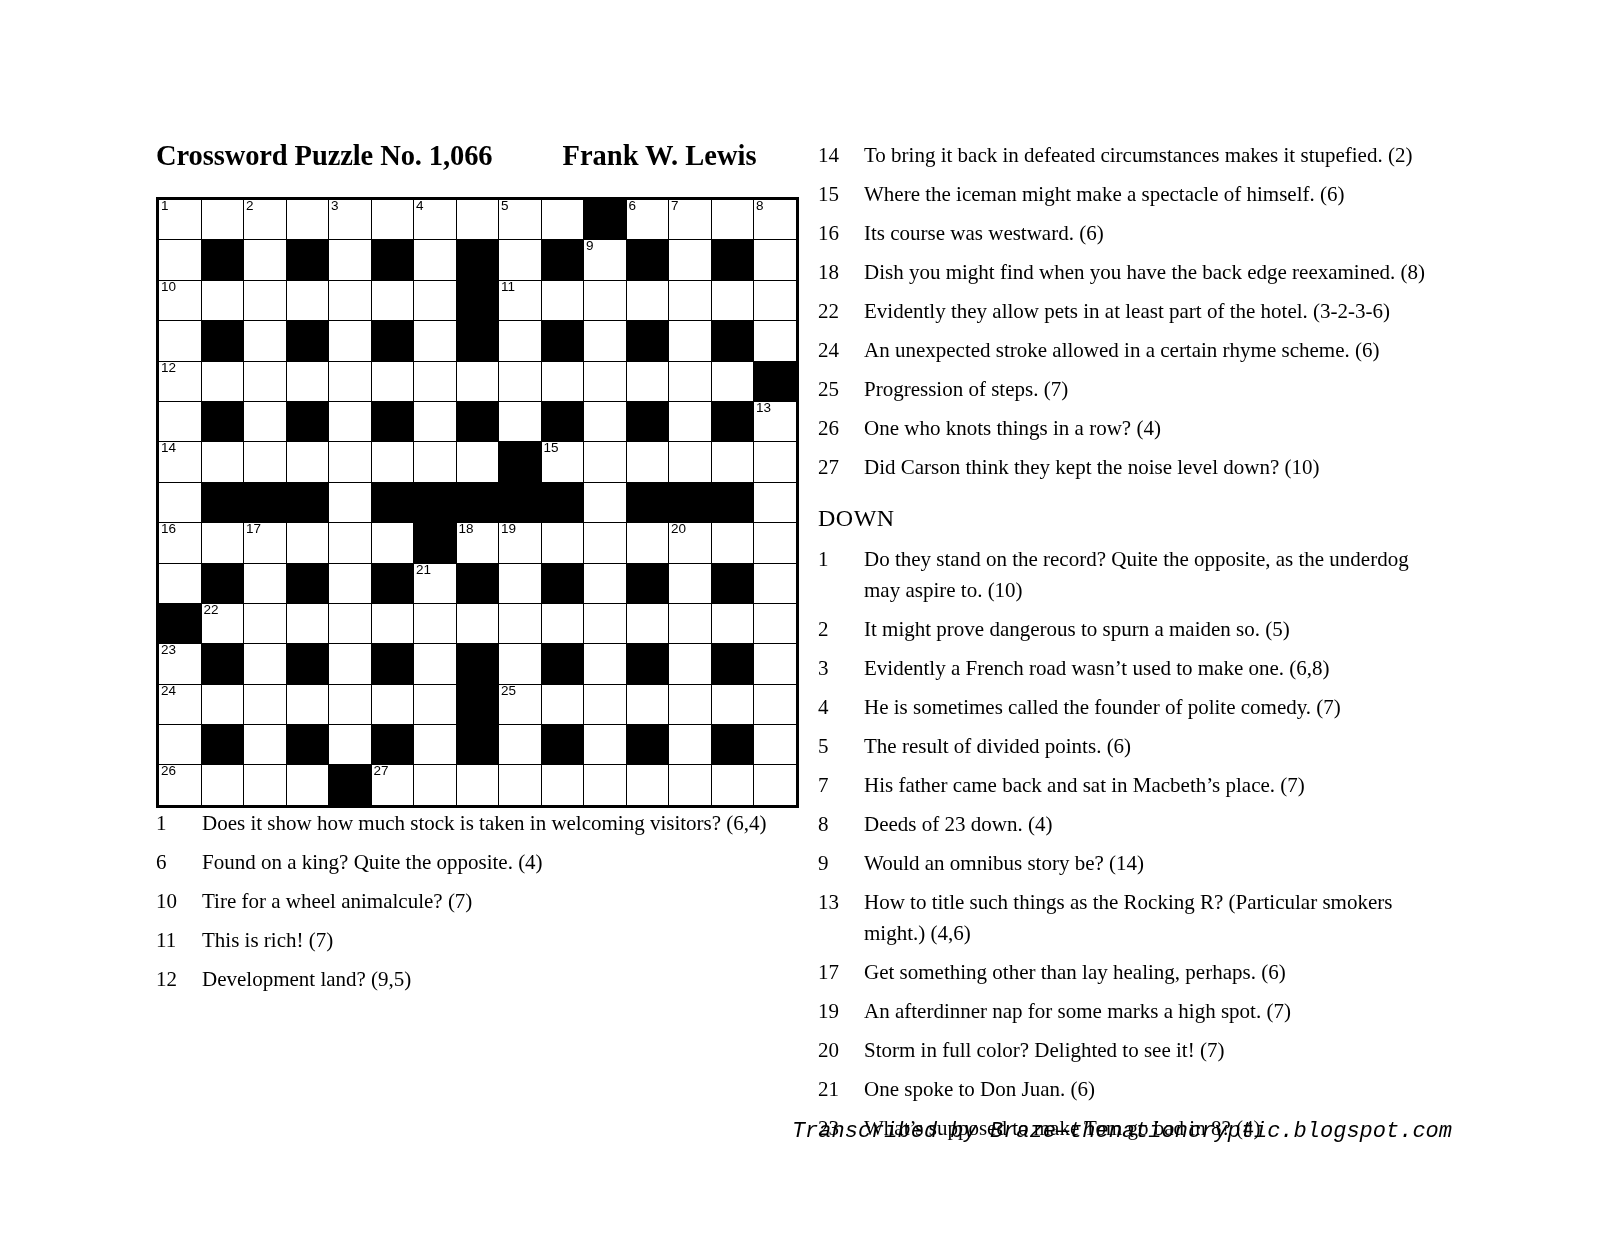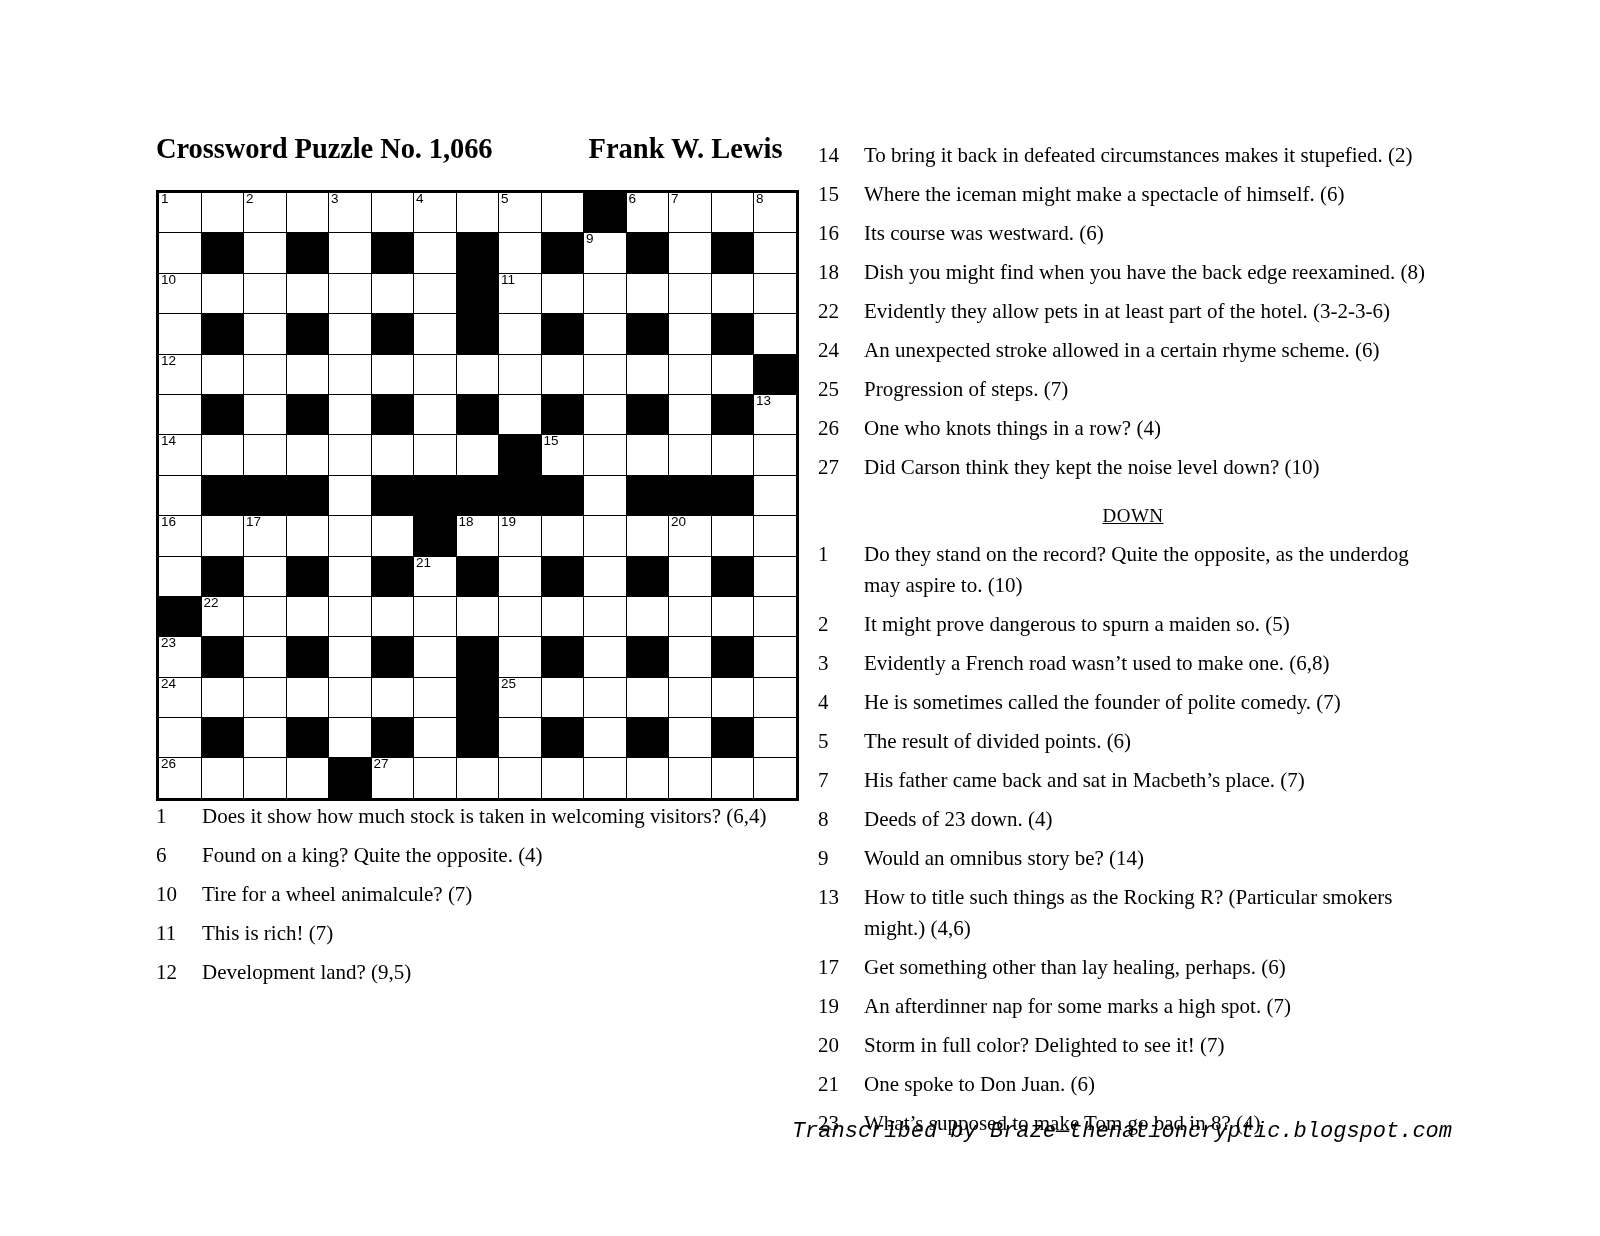--- a/index.html
+++ b/index.html
@@ -18,40 +18,40 @@
 
   .page {
     position: absolute;
     inset: 0;
   }
 
   
   .left-col {
     position: absolute;
     left: 140px;
-    top: 133px;
+    top: 140px;
     width: 650px;
     padding-left: 16px;
   }
 
   .header-row {
     display: flex;
     align-items: baseline;
     justify-content: flex-start;
     white-space: nowrap;
   }
   .puzzle-title {
     font-size: 28.5px;
     font-weight: bold;
     letter-spacing: -0.1px;
   }
   .author-name {
     font-size: 28.5px;
     font-weight: bold;
-    margin-left: 96px;
+    margin-left: 70px;
   }
   .copyright-line {
     font-size: 20.5px;
     font-style: italic;
     text-align: center;
     margin-top: 5px;
     padding-right: 54px;
   }
 
   
@@ -82,26 +82,25 @@
     top: -1px;
     left: 2px;
     font-size: 13.5px;
     line-height: 14px;
     font-family: "Liberation Sans", sans-serif;
     color: #000;
   }
 
   
   .section-heading {
-    text-align: center;
-    font-size: 19px;
+    text-align: left;
+    font-size: 24px;
     margin-top: 28px;
     margin-bottom: 14px;
     letter-spacing: 0.5px;
-    text-decoration: underline;
   }
   .clue-list {
     list-style: none;
     margin: 0;
     padding: 0;
   }
   .clue {
     display: flex;
     font-size: 21px;
     line-height: 31px;

